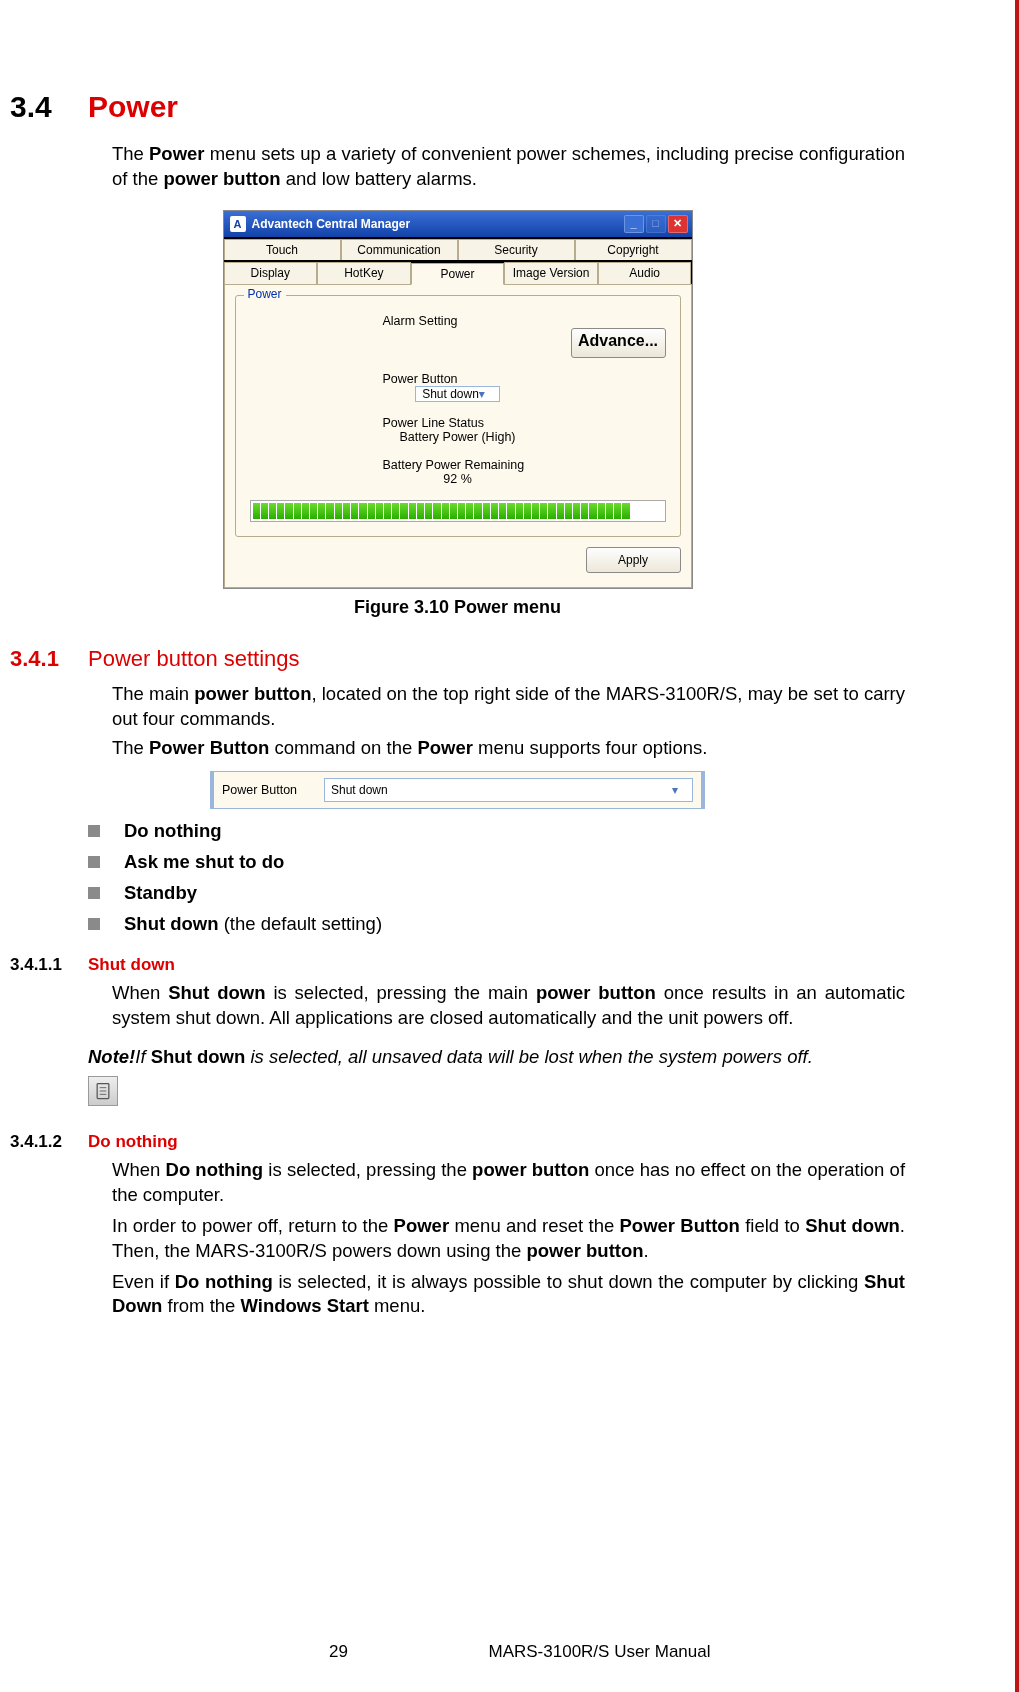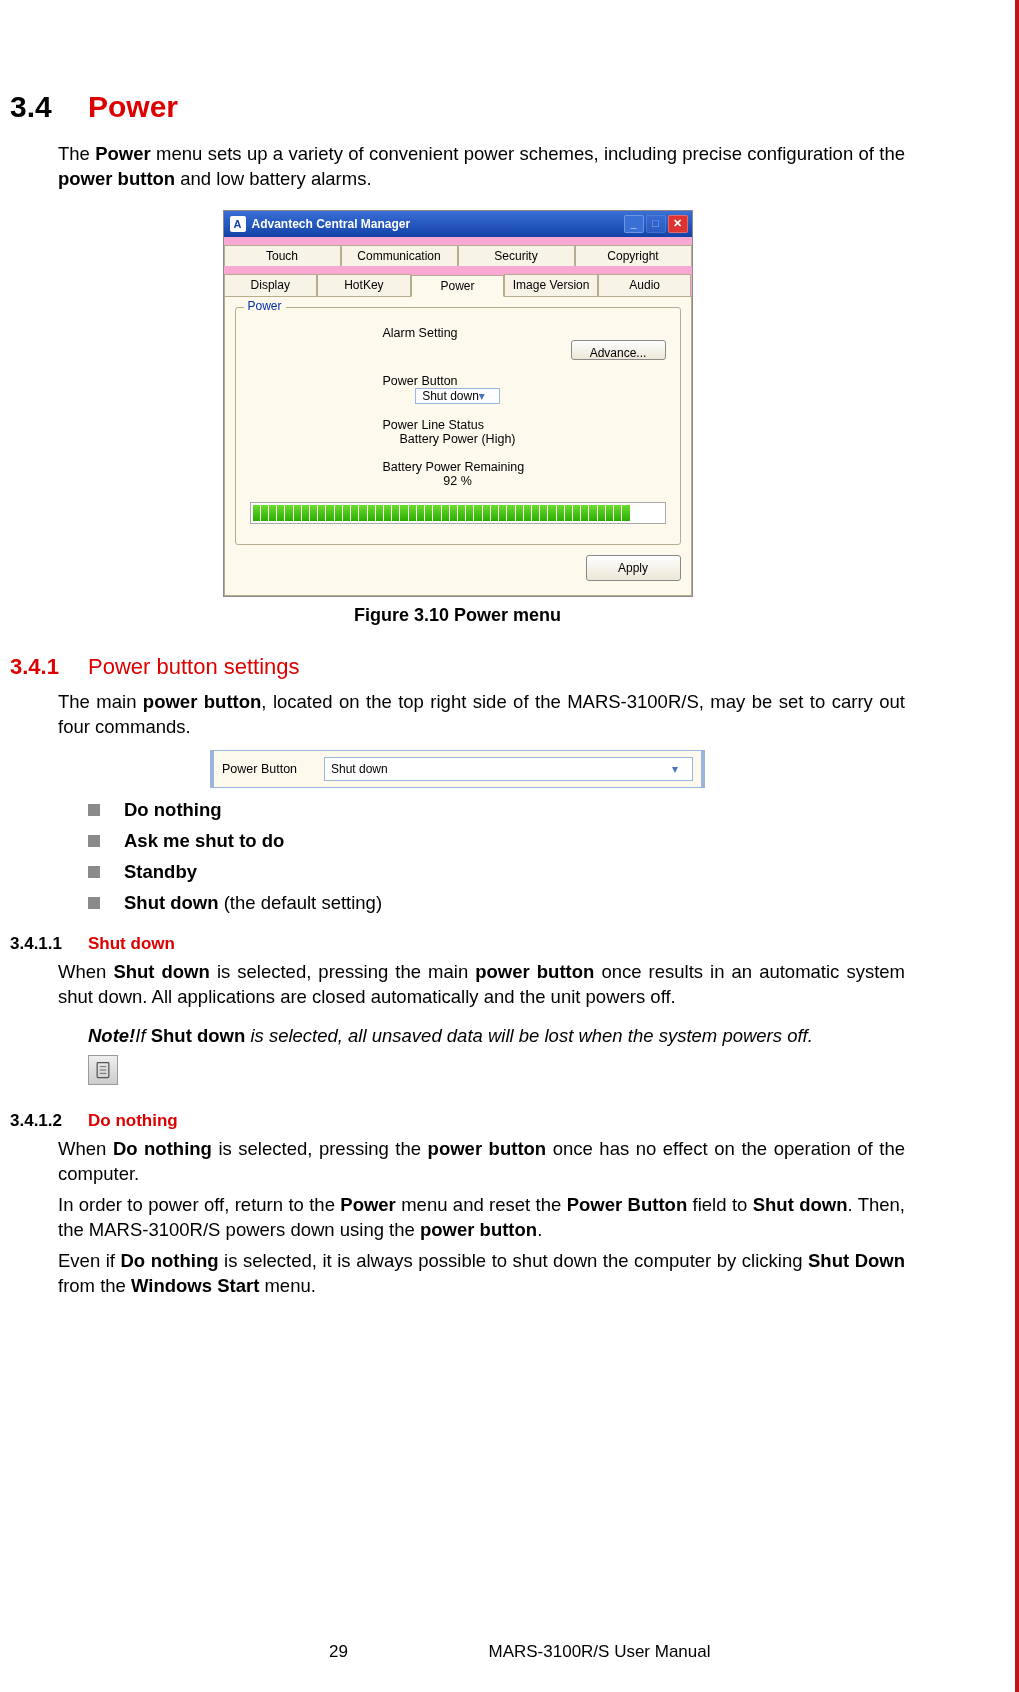--- a/index.html
+++ b/index.html
@@ -4,47 +4,47 @@
 <style>
   * { box-sizing: border-box; margin: 0; padding: 0; }
   html, body { width: 1019px; height: 1692px; font-family: Arial, Helvetica, sans-serif; color: #000; position: relative; }
   body { padding: 90px 80px 50px 0; border-right: 4px solid #c01515; }
   .page { padding-left: 10px; padding-right: 30px; }
 
   .h1-row { display: flex; align-items: baseline; margin-bottom: 18px; }
   .h1-num { font-size: 30px; font-weight: bold; color: #000000; width: 78px; text-align: left; }
   .h1-txt { font-size: 30px; font-weight: bold; color: #d00; }
 
-  .body-text { font-size: 18.5px; line-height: 1.35; margin-left: 48px; text-align: justify; }
+  .body-text { font-size: 18.5px; line-height: 1.35; margin-left: 102px; text-align: justify; }
   .body-text b { font-weight: bold; }
 
   .figure-wrap { margin: 18px 0 8px 0; display: flex; flex-direction: column; align-items: center; }
   .fig-caption { font-size: 18px; font-weight: bold; text-align: center; margin-top: 8px; }
 
   
   .dlg { width: 470px; border: 1px solid #8a8a8a; background: #f7f3e6; font-size: 12.5px; }
   .dlg-title { display: flex; align-items: center; justify-content: space-between; height: 26px; background: linear-gradient(#3a6fd6, #1242a8); color: #fff; padding: 0 4px; }
   .dlg-title-left { display: flex; align-items: center; gap: 6px; padding-left: 2px; font-weight: bold; font-size: 12px; }
   .dlg-logo { width: 16px; height: 16px; background: #fff; color: #1242a8; display: inline-flex; align-items: center; justify-content: center; font-weight: bold; font-size: 11px; border-radius: 2px; }
   .dlg-wctrls { display: flex; gap: 2px; }
   .wc { width: 20px; height: 18px; border: 1px solid #fff4; display: inline-flex; align-items: center; justify-content: center; border-radius: 2px; }
   .wc-min { background: #3a6fd6; } .wc-max { background: #3a6fd6; opacity: .5; } .wc-close { background: #d33; }
   .wc span { color: #fff; font-size: 11px; line-height: 1; font-weight: bold; }
 
-  .tabrow { display: flex; background: #f9a8d4; padding-top: 8px; }
+  .tabrow { display: flex; background: #000000; padding-top: 2px; }
   .tabrow .tab { flex: 1; text-align: center; padding: 3px 0; border: 1px solid #b7ad8e; border-bottom: none; background: #f7f3e6; font-size: 12px; }
   .tabrow .tab.active { background: #fdf9ed; font-weight: normal; position: relative; top: 1px; border-bottom: 1px solid #fdf9ed; }
   .tabcontent { border: 1px solid #b7ad8e; background: #fdf9ed; padding: 10px 10px 14px 10px; margin: 0; min-height: 300px; display: flex; flex-direction: column; }
 
   .groupbox { border: 1px solid #b7ad8e; border-radius: 3px; padding: 18px 14px 14px 14px; position: relative; flex: 1; }
   .groupbox .legend { position: absolute; top: -9px; left: 8px; background: #fdf9ed; padding: 0 4px; color: #0030b0; font-size: 12px; }
 
   .row { display: flex; align-items: center; margin-bottom: 14px; font-size: 12.5px; flex-direction: column; }
   .row .lbl { width: 150px; }
-  .advance-btn { margin-left: auto; width: 95px; height: 20px; border: 1px solid #8a8a8a; background: linear-gradient(#fefefe,#ece7d8); font-size: 12px; text-align: center; line-height: 24px; border-radius: 3px; }
+  .advance-btn { margin-left: auto; width: 95px; height: 30px; border: 1px solid #8a8a8a; background: linear-gradient(#fefefe,#ece7d8); font-size: 16px; text-align: center; line-height: 24px; border-radius: 3px; font-weight: bold; }
   .dropdown { flex: 1; height: 24px; border: 1px solid #9bb6dd; background: #fff; display: flex; align-items: center; padding: 0 6px; justify-content: space-between; font-size: 12px; }
   .dropdown .chev { width: 14px; color: #4a74c0; }
   .progress { width: 100%; height: 22px; border: 1px solid #aaa; background: #fff; display: flex; gap: 1px; padding: 2px; }
   .progress .seg { flex: 1; background: linear-gradient(#6bdc2e,#2aad00); }
   .progress .seg.off { background: #fff; }
 
   .apply-row { display: flex; justify-content: flex-end; margin-top: 10px; }
   .apply-btn { width: 95px; height: 26px; border: 1px solid #8a8a8a; background: linear-gradient(#fefefe,#ece7d8); font-size: 12px; text-align: center; line-height: 24px; border-radius: 3px; }
 
   .h2-row { display: flex; align-items: baseline; margin: 28px 0 10px 0; }
@@ -214,20 +214,23 @@
     <div class="fig-caption">Figure 3.10 Power menu</div>
   </div>
 
   <div class="h2-row">
     <div class="h2-num">3.4.1</div>
     <div class="h2-txt">Power button settings</div>
   </div>
 
   <p class="body-text">
     <span>The main </span><b>power button</b><i class="sem" style="font-style:normal">, located on the top right side of the MARS-3100R/S, may be set to carry out four commands.</i>
+  </p>
+  <p class="body-text" style="margin-top:4px">
+    <span>The </span><b>Power Button</b><span> command on the </span><b>Power</b><span> menu supports four options.</span>
   </p>
 
   <div class="mini-field">
     <span class="lbl">Power Button</span>
     <div class="dropdown">
       <span>Shut down</span>
       <span class="chev">▾</span>
     </div>
   </div>
 

